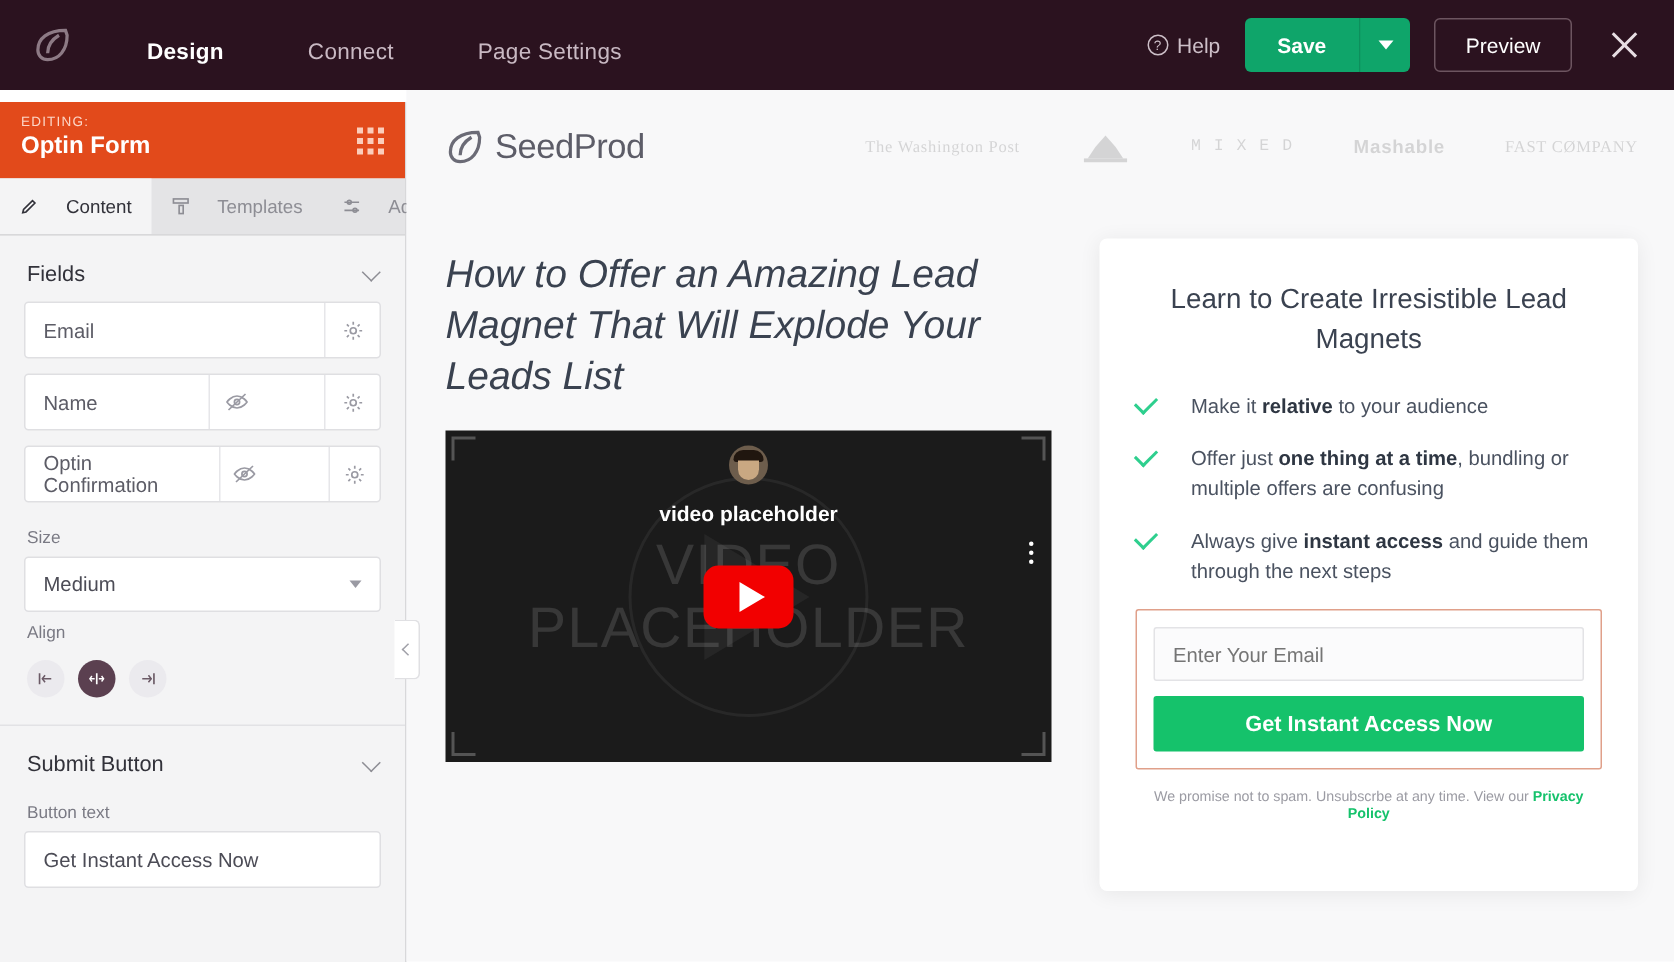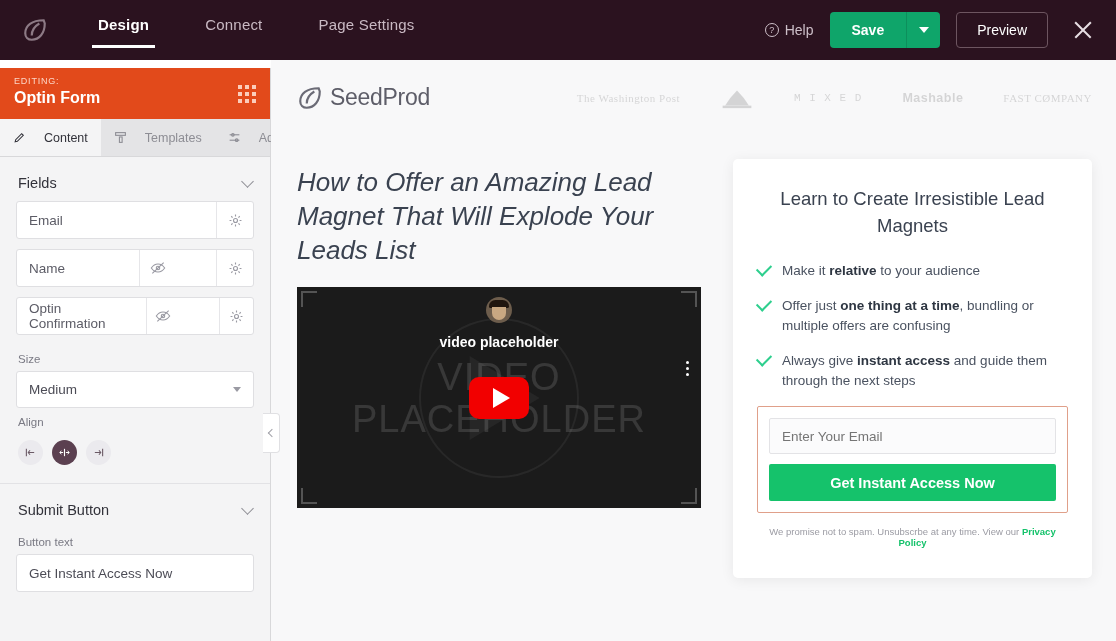--- a/index.html
+++ b/index.html
@@ -18,21 +18,21 @@
     display: flex; align-items: center;
   }
   .brand-logo {
     width: 70px; height: 60px;
     display: flex; align-items: center; justify-content: center;
   }
   .leaf { width: 26px; height: 26px; }
   .topnav { display: flex; align-items: stretch; height: 60px; }
   .topnav-item {
     display: flex; align-items: center; justify-content: center;
-    height: 48px; padding: 0 28px;
+    height: 68px; padding: 0 28px;
     color: #c9b9c3; font-size: 15px; letter-spacing: .2px;
     cursor: pointer; position: relative;
   }
   .topnav-item.active { color: #ffffff; font-weight: bold; }
   .topnav-item.active::after {
     content: ""; position: absolute; left: 22px; right: 22px; bottom: 0;
     height: 3px; background: #ffffff;
   }
   .topbar-right {
     margin-left: auto; display: flex; align-items: center;
@@ -264,30 +264,30 @@
   .vcorner { position: absolute; width: 16px; height: 16px; }
   .vc-tl { top: 4px; left: 4px; border-top: 2px solid rgba(255,255,255,.25); border-left: 2px solid rgba(255,255,255,.25);}
   .vc-tr { top: 4px; right: 4px; border-top: 2px solid rgba(255,255,255,.25); border-right: 2px solid rgba(255,255,255,.25);}
   .vc-bl { bottom: 4px; left: 4px; border-bottom: 2px solid rgba(255,255,255,.25); border-left: 2px solid rgba(255,255,255,.25);}
   .vc-br { bottom: 4px; right: 4px; border-bottom: 2px solid rgba(255,255,255,.25); border-right: 2px solid rgba(255,255,255,.25);}
 
   
   .optin-card {
     width: 385px; background: #ffffff; border-radius: 5px;
     box-shadow: 0 2px 14px rgba(0,0,0,.07);
-    margin-top: 24px; padding: 26px 24px 16px 24px;
+    margin-top: 24px; padding: 26px 24px 32px 24px;
     align-self: flex-start;
   }
   .optin-title {
     font-size: 18.5px; line-height: 27px; text-align: center;
     color: #3a4250; font-weight: normal;
   }
   .benefits { margin-top: 22px; }
   .benefit {
-    display: flex; gap: 11px; margin-bottom: 15px; align-items: flex-start;
+    display: flex; gap: 23px; margin-bottom: 15px; align-items: flex-start;
   }
   .check {
     flex: none; margin-top: 3px; width: 14px; height: 9px;
     border-left: 2.4px solid #2ecf8e; border-bottom: 2.4px solid #2ecf8e;
     transform: rotate(-45deg);
   }
   .benefit-text {
     font-size: 13.5px; line-height: 20px; color: #4a5260;
   }
   .benefit-text b { color: #2e3642; }

